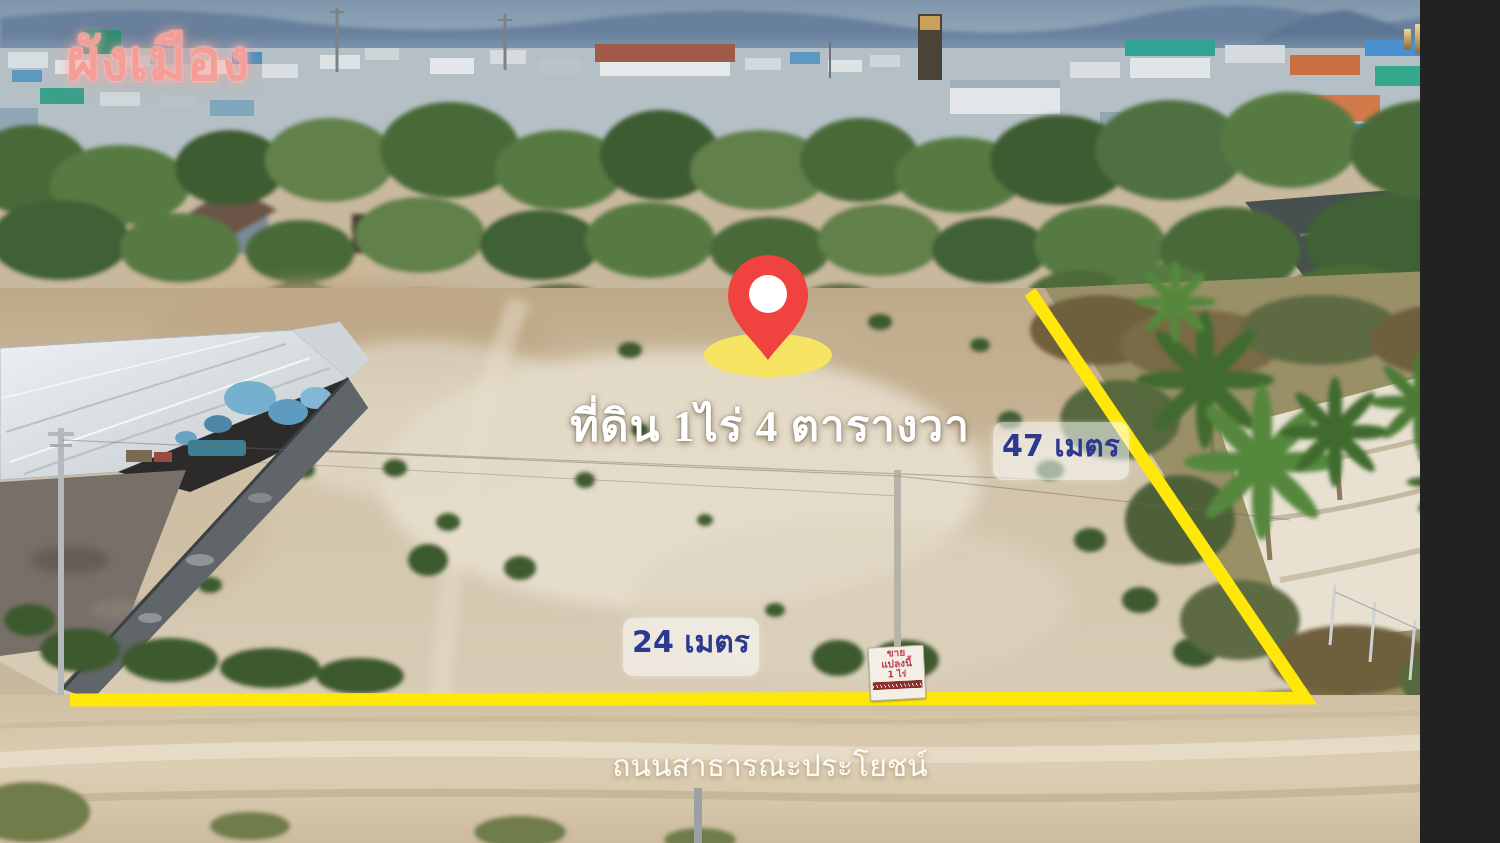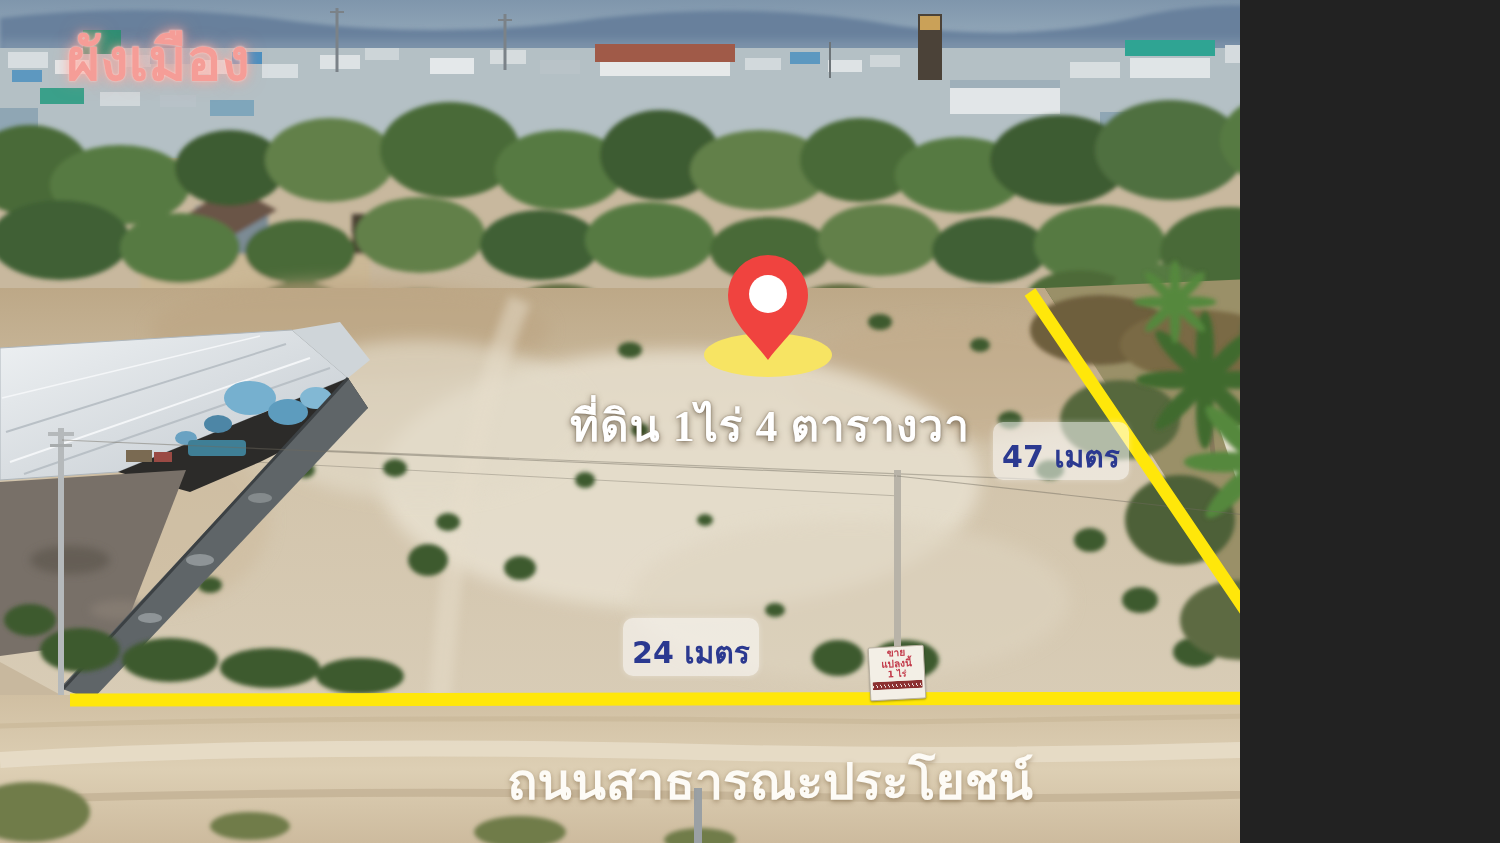--- a/index.html
+++ b/index.html
@@ -1,19 +1,20 @@
 <!DOCTYPE html>
 <html><head>
 <meta charset="utf-8">
 <style>
   html,body{margin:0;padding:0;background:#222;}
   .stage{
-    position:relative;width:1240px;height:843px;overflow:hidden;
+    position:relative;width:1380px;height:843px;overflow:hidden;
     font-family:"DejaVu Sans", sans-serif;
     background:#c8b89e;
+    padding-left:40px;
   }
   .stage svg.scene{position:absolute;left:0;top:0;}
   .abs{position:absolute;}
   
   .zoning{
     left:28px;top:26px;width:260px;text-align:center;
     font-size:58px;font-weight:bold;line-height:1.2;
     color:#f59d97;
     text-shadow:0 0 2px #ffd9d4,0 0 10px rgba(255,175,165,.85),0 0 18px rgba(255,150,140,.5);
   }
@@ -21,29 +22,29 @@
     left:420px;top:390px;width:700px;text-align:center;
     font-size:44px;font-weight:bold;color:#ffffff;
     text-shadow:0 2px 6px rgba(60,45,25,.6),0 0 2px rgba(80,60,40,.5);
     letter-spacing:1px;
     font-family:Liberation Serif, serif;
   }
   .measure{
     background:rgba(255,255,255,.55);
     border-radius:10px;
     width:136px;height:58px;
-    display:flex;align-items:flex-end;justify-content:center;
+    display:flex;align-items:flex-start;justify-content:center;
     font-size:30px;font-weight:bold;color:#2b3990;
     box-shadow:0 0 6px rgba(255,255,255,.35);
   }
   .measure-side{left:993px;top:422px;}
   .measure-front{left:623px;top:618px;}
   .road-label{
     left:450px;top:742px;width:640px;text-align:center;
-    font-size:50px;font-weight:bold;color:#fdfbf6;
+    font-size:30px;font-weight:normal;color:#fdfbf6;
     text-shadow:0 2px 5px rgba(120,95,60,.55);
   }
   
   .pin-wrap{left:688px;top:254px;width:160px;height:132px;}
   
   .logo{left:1404px;top:16px;width:56px;height:46px;display:flex;align-items:center;gap:4px;}
   .logo .bar{width:7px;background:linear-gradient(180deg,#ecd9a4 0%,#c9a96a 45%,#8a6b3a 100%);border-radius:1px;}
   .logo .b1,.logo .b5{height:20px;}
   .logo .b2,.logo .b4{height:30px;}
   .logo .b3{height:42px;}

